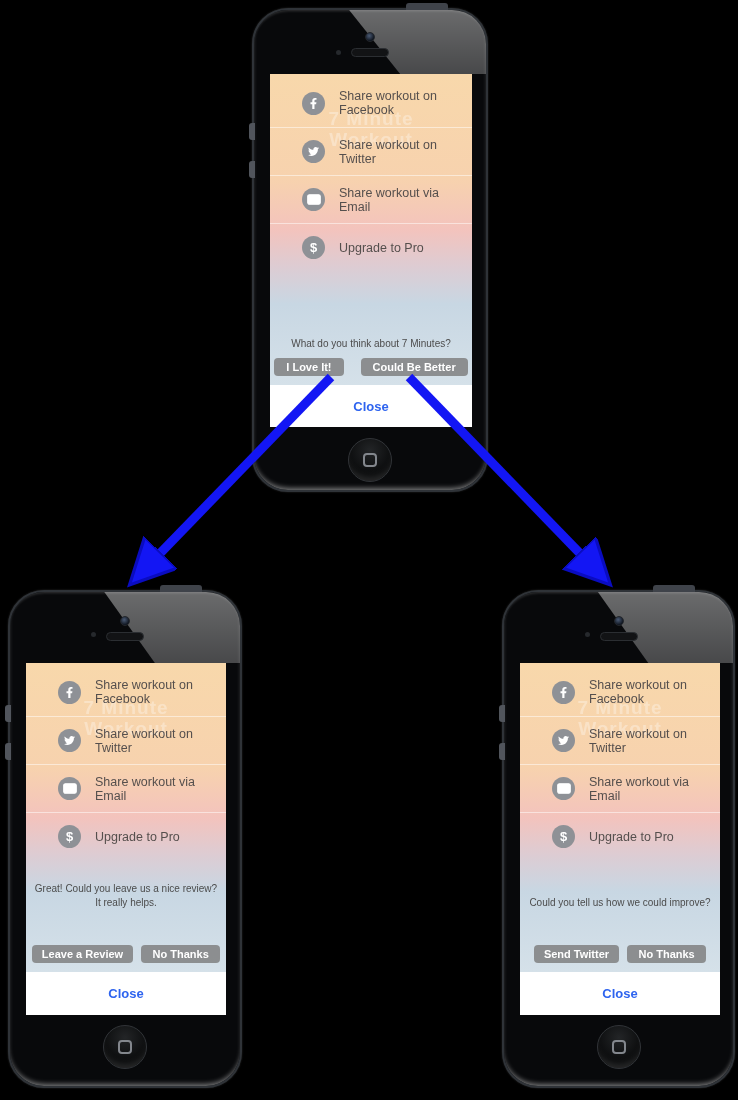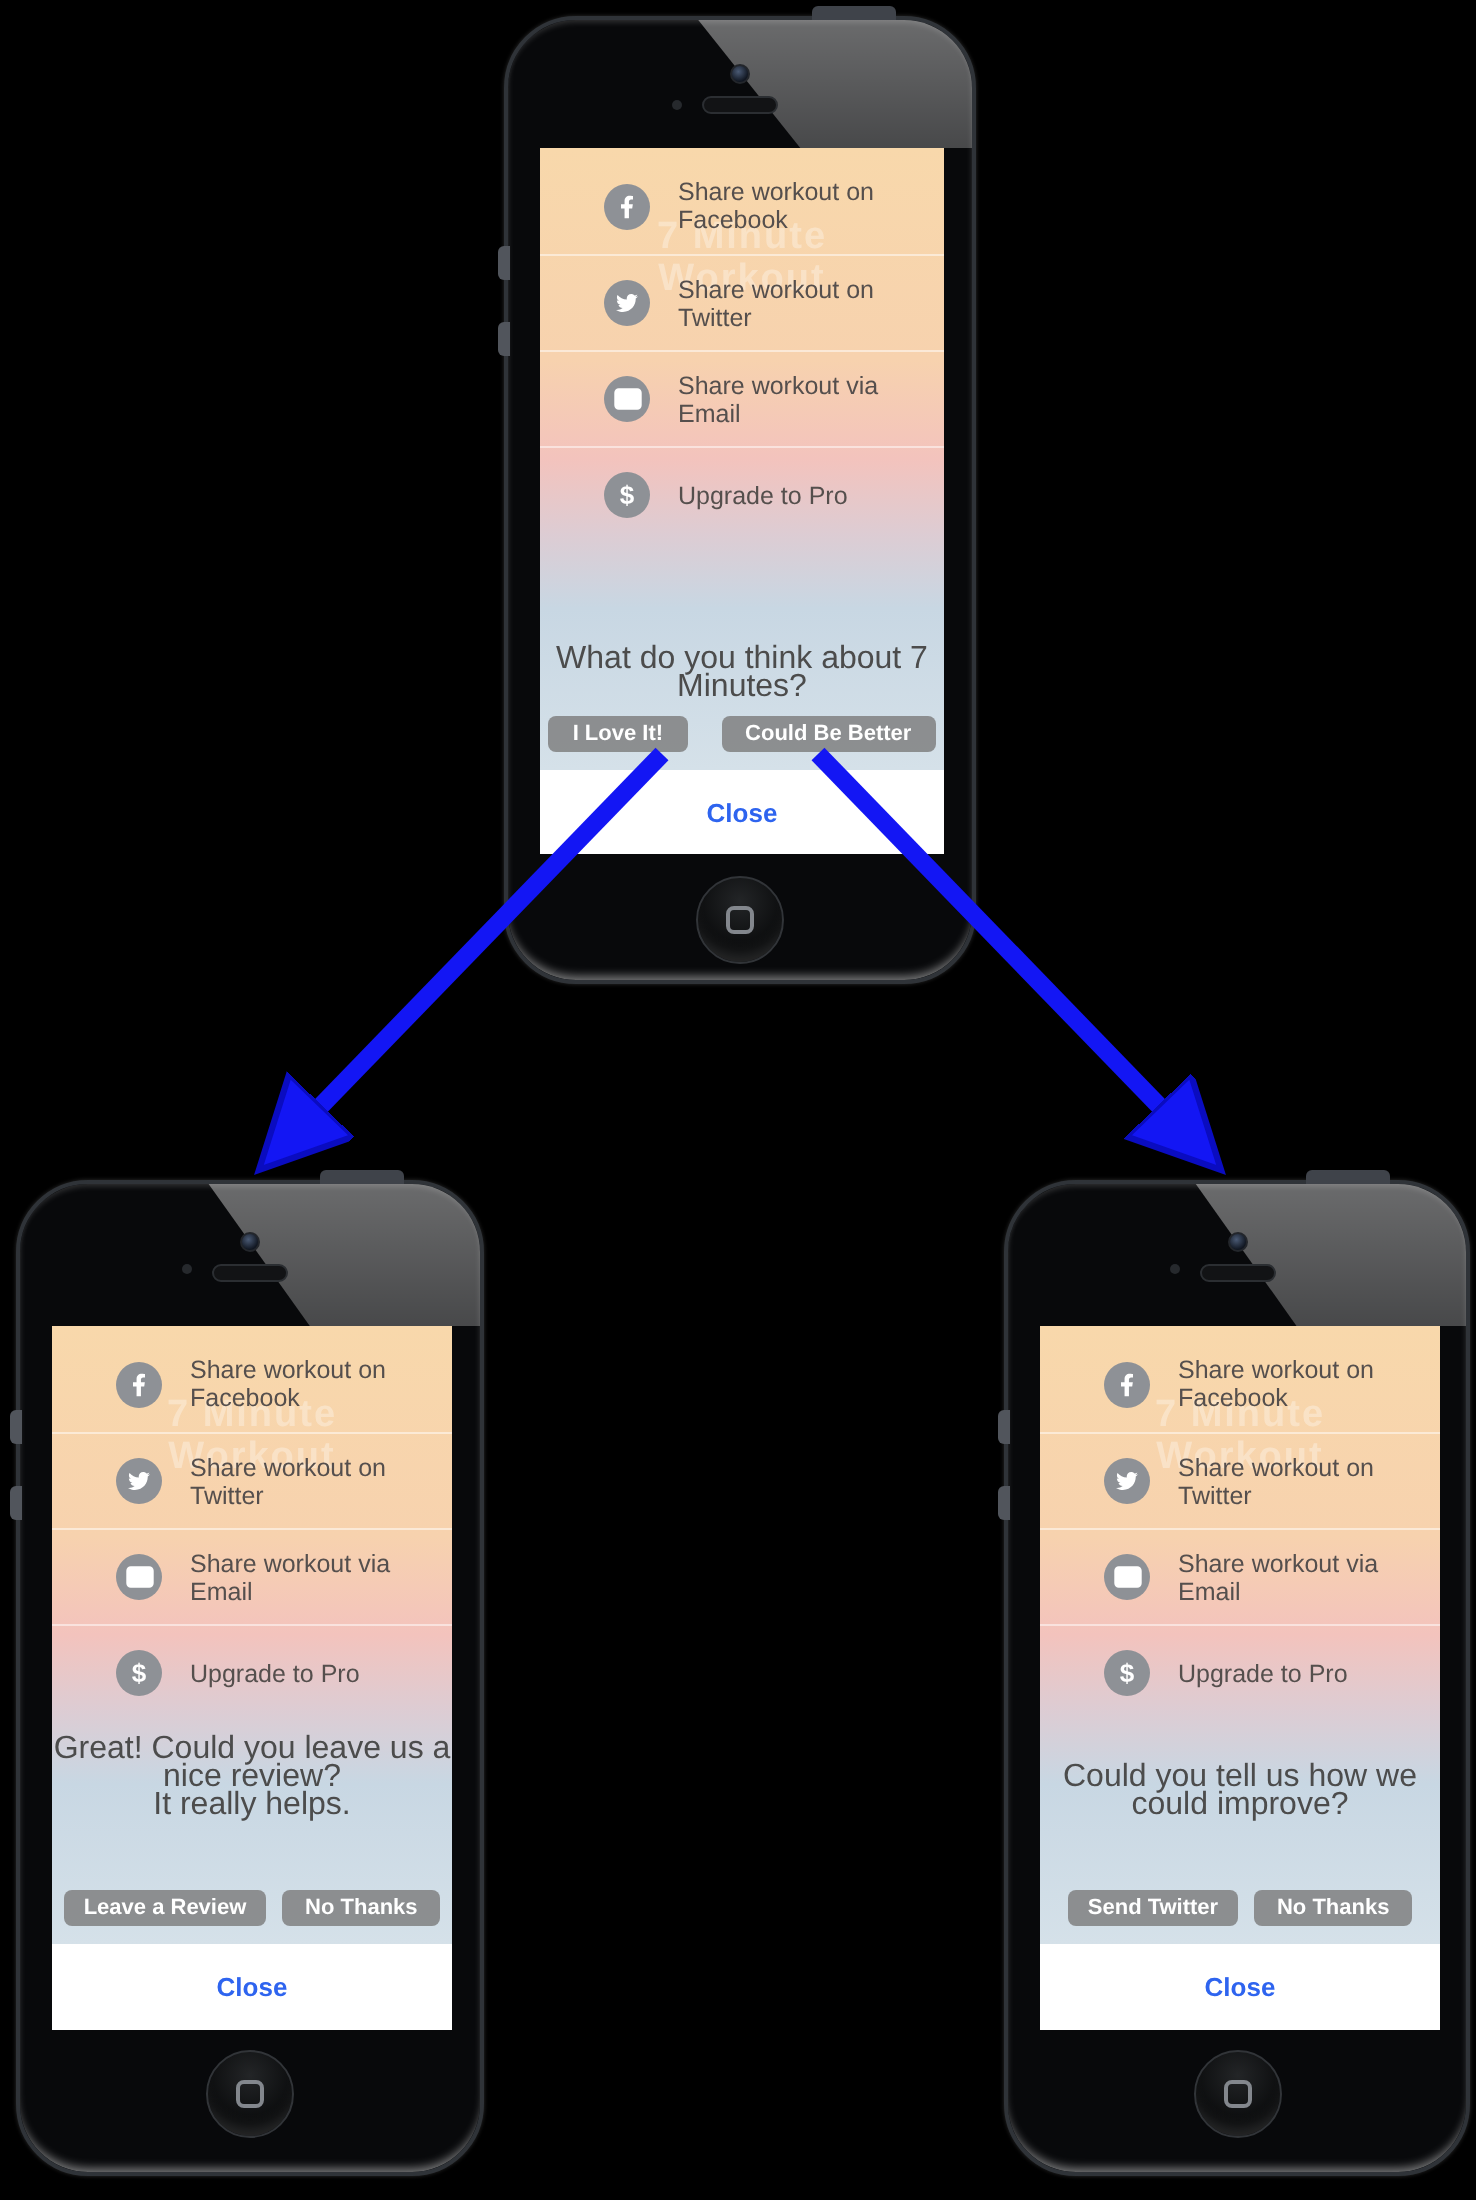--- a/index.html
+++ b/index.html
@@ -69,21 +69,21 @@
   .row { height:48px; display:flex; align-items:center; padding-left:32px; }
   .row + .row { border-top:1px solid rgba(255,255,255,0.5); }
   .icon-circle { width:23px; height:23px; border-radius:50%; background:#8e9196;
                  display:flex; align-items:center; justify-content:center;
                  margin-right:14px; flex:0 0 23px; color:#fff; }
   .icon-circle svg { display:block; fill:#fff; }
   .dollar-glyph { font-size:13px; font-weight:700; color:#fff; line-height:1; }
   .row-label { font-size:12.5px; color:#554f4d; }
 
   .sheet-bottom { position:absolute; left:0; right:0; bottom:9px; }
-  .prompt { text-align:center; font-size:16px; line-height:14px; color:#4c4c4c;
+  .prompt { text-align:center; font-size:10px; line-height:14px; color:#4c4c4c;
             margin-bottom:7px; }
   .btn-row { display:flex; justify-content:center; gap:17px; }
   .phone.bottom .btn-row { gap:8px; }
   .gray-btn { border:none; outline:none; cursor:pointer;
               background:rgba(125,125,125,0.82); color:#fff;
               font-size:11px; font-weight:600; line-height:18px; height:18px;
               padding:0 12px; border-radius:4px; white-space:nowrap; }
   .phone.bottom .gray-btn { min-width:79px; padding:0 10px;margin-top:28px; }
 
   .closebar { height:42px; background:#ffffff; display:flex; align-items:center;

